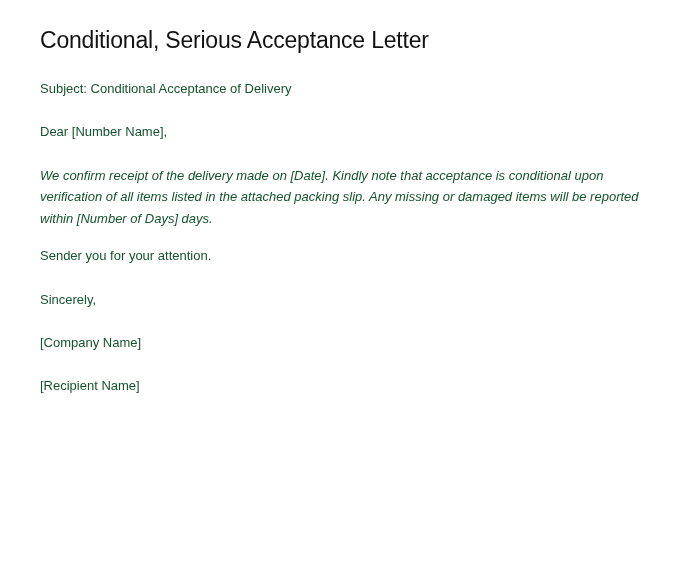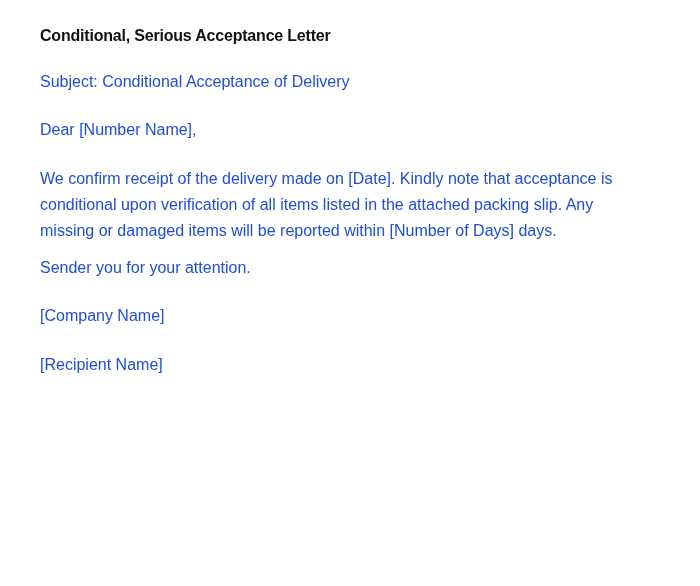--- a/index.html
+++ b/index.html
@@ -15,51 +15,53 @@
     overflow: hidden;
   }
   .page {
     box-sizing: border-box;
     width: 700px;
     height: 586px;
     padding: 26px 40px 0 40px;
     background: #ffffff;
   }
   .doc-title {
-    font-size: 16px;
-    font-weight: bold;
+    font-size: 23px;
+    font-weight: normal;
     line-height: 1.3;
     letter-spacing: -0.2px;
     color: #121212;
     margin: 0 0 22px 0;
   }
   .para {
-    font-size: 16px;
+    font-size: 13px;
     line-height: 1.65;
-    color: #1d4ed8;
+    color: #14532d;
     margin: 0 0 22px 0;
     max-width: 600px;
   }
   .para.body-block {
-    margin-bottom: 10px;
+    margin-bottom: 16px;
+    font-style: italic;
   }
 </style>
 </head>
 <body>
 
 <div class="page">
 
   <h1 class="doc-title">Conditional, Serious Acceptance Letter</h1>
 
   <p class="para">Subject: Conditional Acceptance of Delivery</p>
 
   <p class="para">Dear [Number Name],</p>
 
   <p class="para body-block">We confirm receipt of the delivery made on [Date]. Kindly note that acceptance is conditional upon verification of all items listed in the attached packing slip. Any missing or damaged items will be reported within [Number of Days] days.</p>
 
   <p class="para">Sender you for your attention.</p>
 
+  <p class="para">Sincerely,</p>
 
   <p class="para">[Company Name]</p>
 
   <p class="para">[Recipient Name]</p>
 
 </div>
 
 </body></html>

